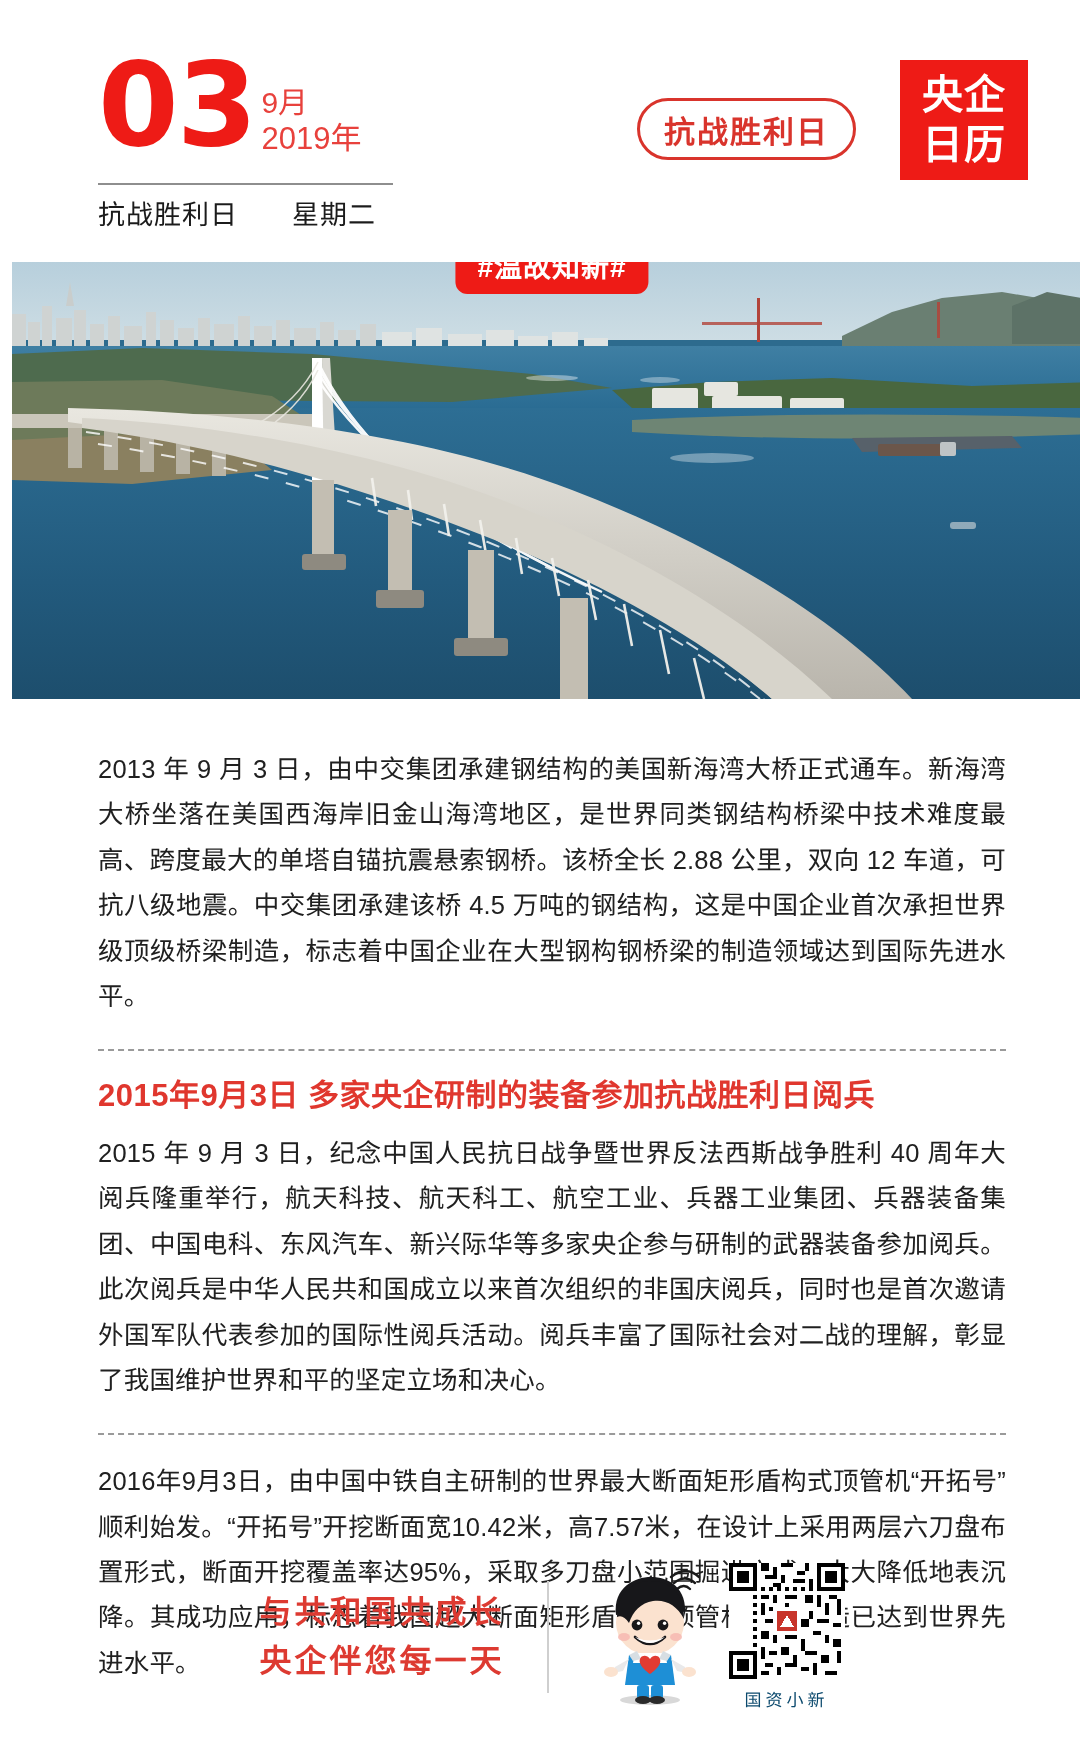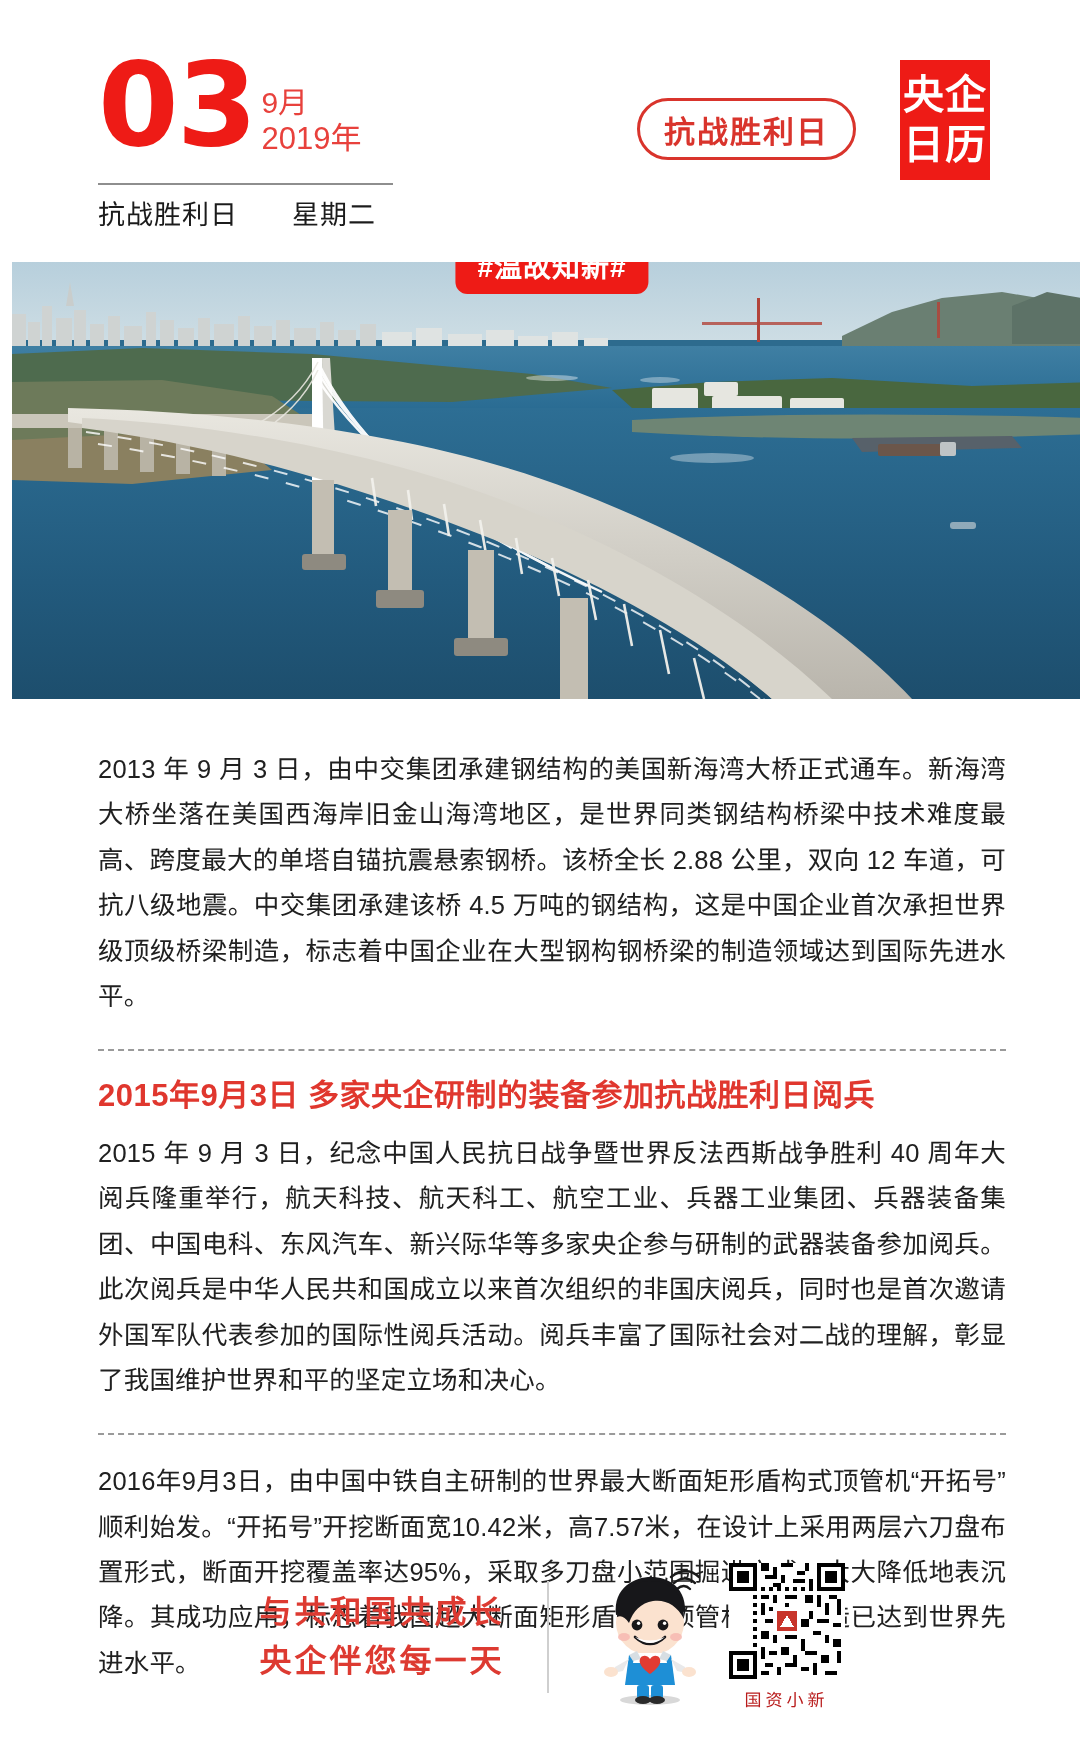--- a/index.html
+++ b/index.html
@@ -101,21 +101,21 @@
     font-family: "Liberation Serif", "DejaVu Serif", serif;
     font-size: 31px;
     font-weight: 700;
     letter-spacing: 2px;
   }
 
   .brand-box {
     position: absolute;
     left: 888px;
     top: 60px;
-    width: 90px;
+    width: 128px;
     height: 120px;
     background: #ee1b16;
     color: #ffffff;
     display: flex;
     flex-direction: column;
     align-items: center;
     justify-content: center;
     font-family: "Liberation Serif", "DejaVu Serif", serif;
     font-size: 41px;
     font-weight: 700;
@@ -220,21 +220,21 @@
     padding-left: 42px;
   }
 
   .mascot { width: 118px; height: 140px; display: block; }
 
   .qr-wrap { display: flex; flex-direction: column; align-items: center; }
   .qr { width: 116px; height: 116px; display: block; }
   .qr-caption {
     margin-top: 7px;
     font-size: 17px;
-    color: #b91c1c;
+    color: #0c4a6e;
     letter-spacing: 4px;
     text-align: center;
   }
 </style>
 </head>
 <body>
 
 <div class="page">
 
   <div class="header">

